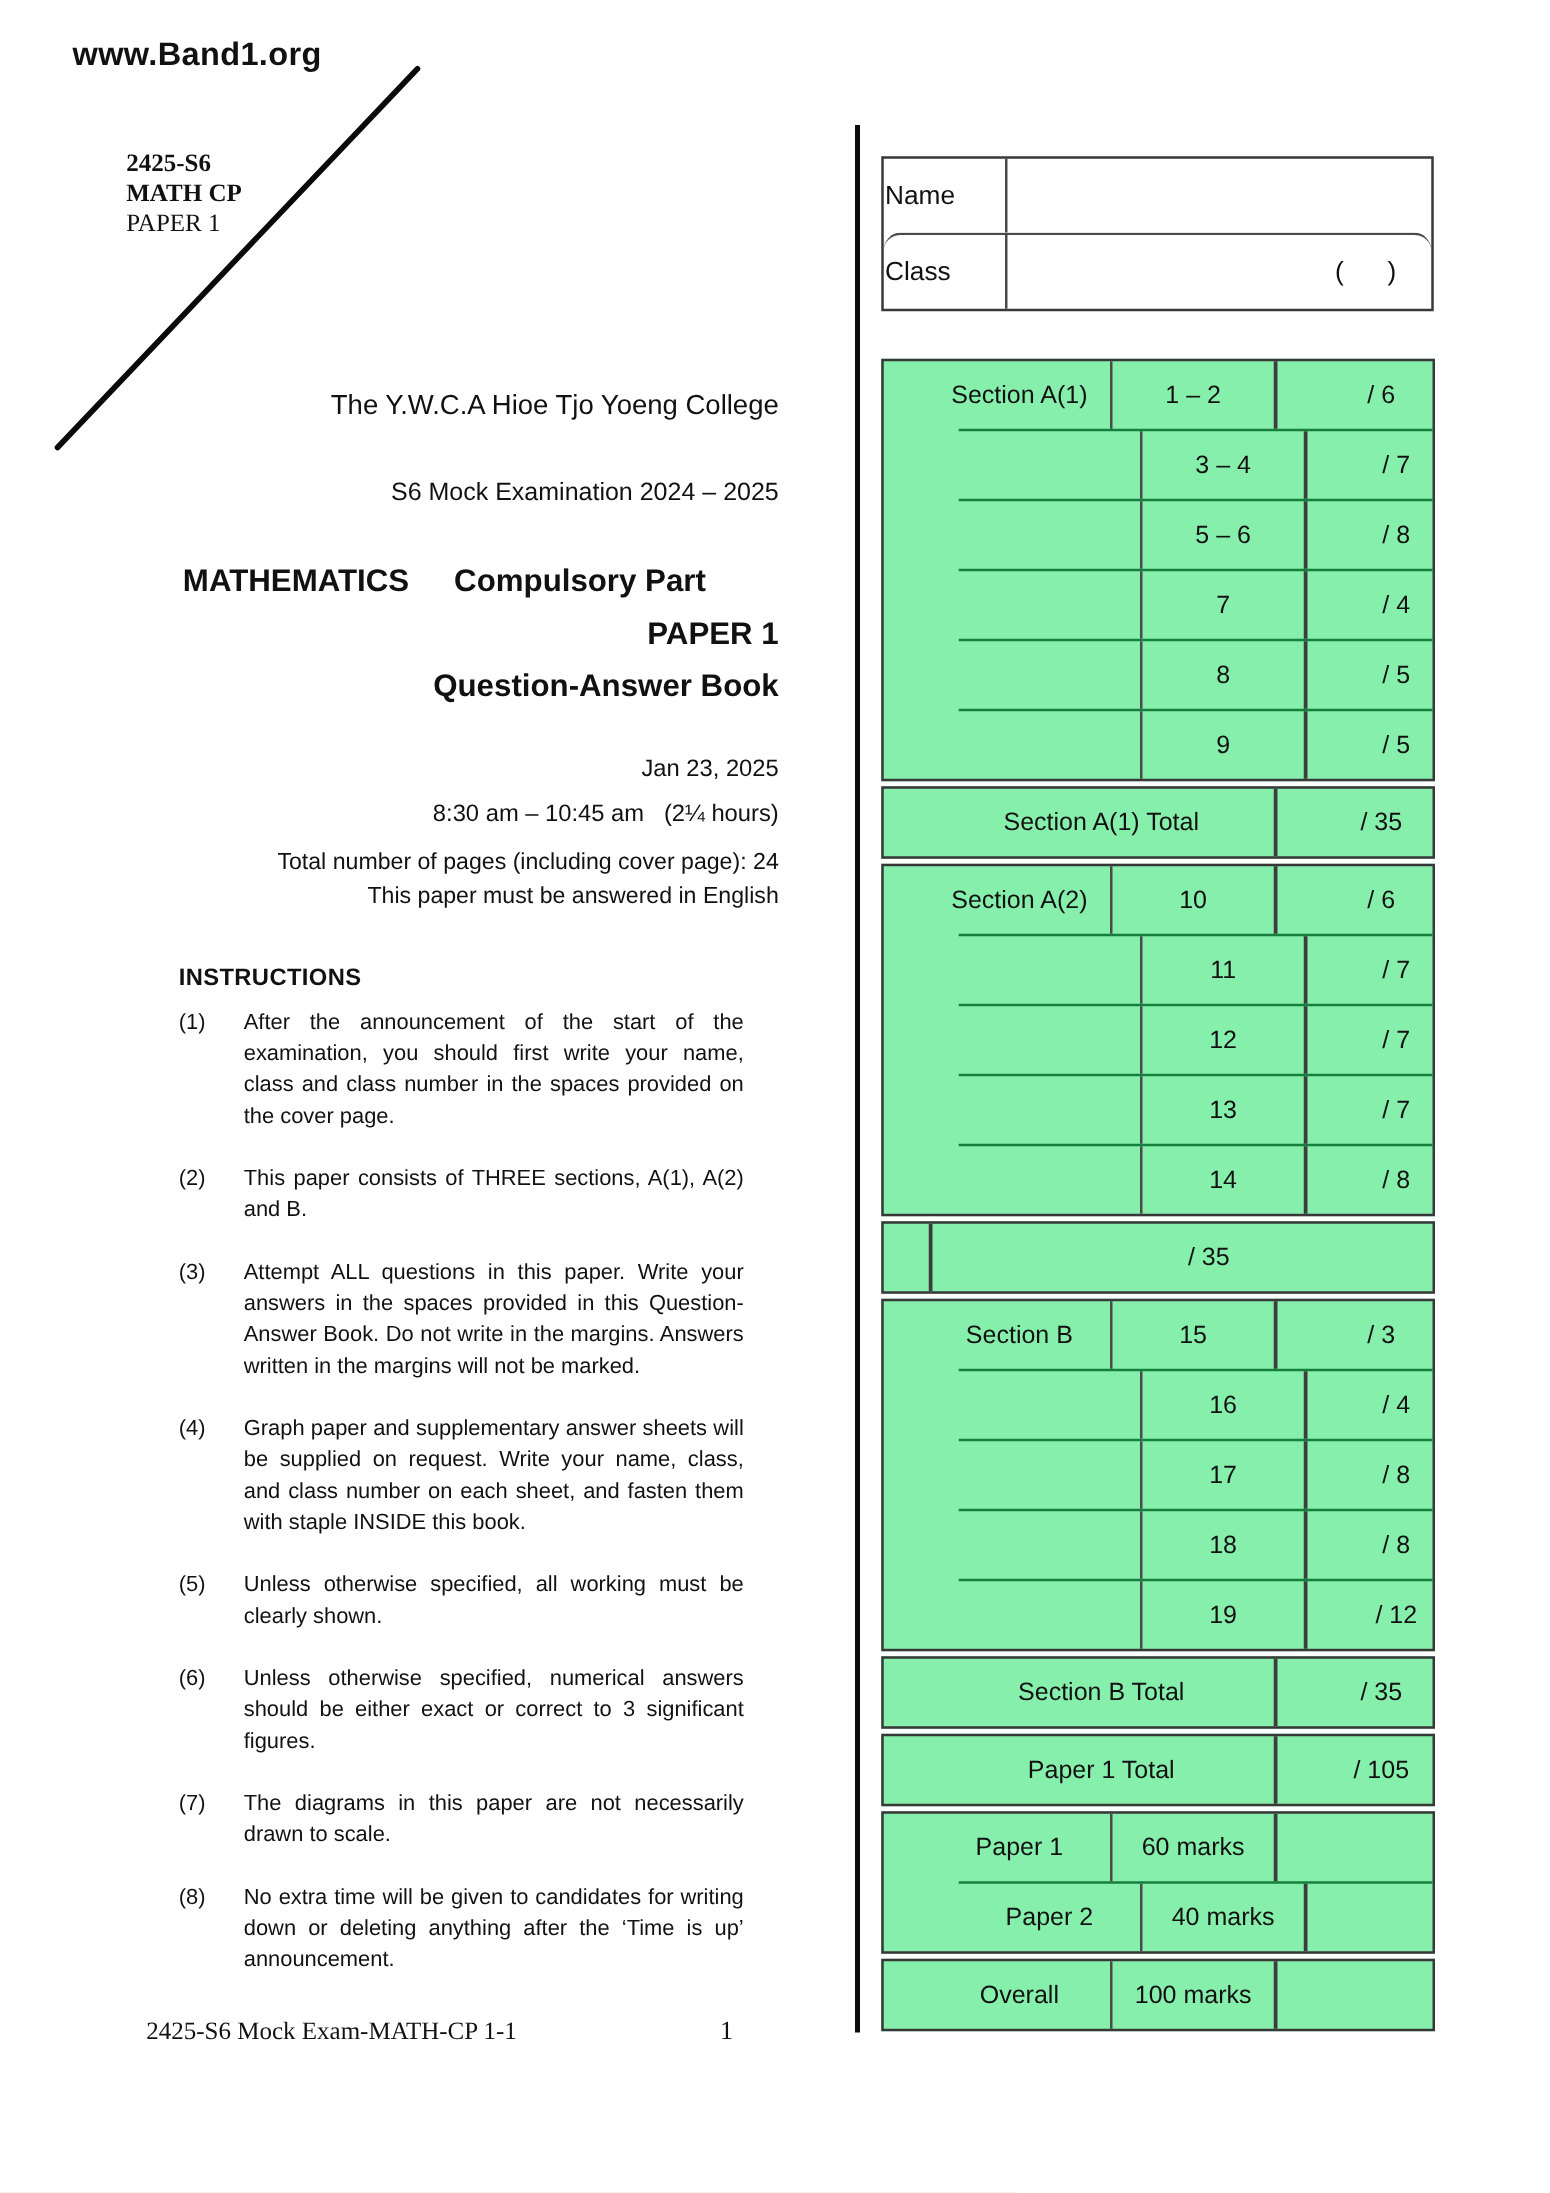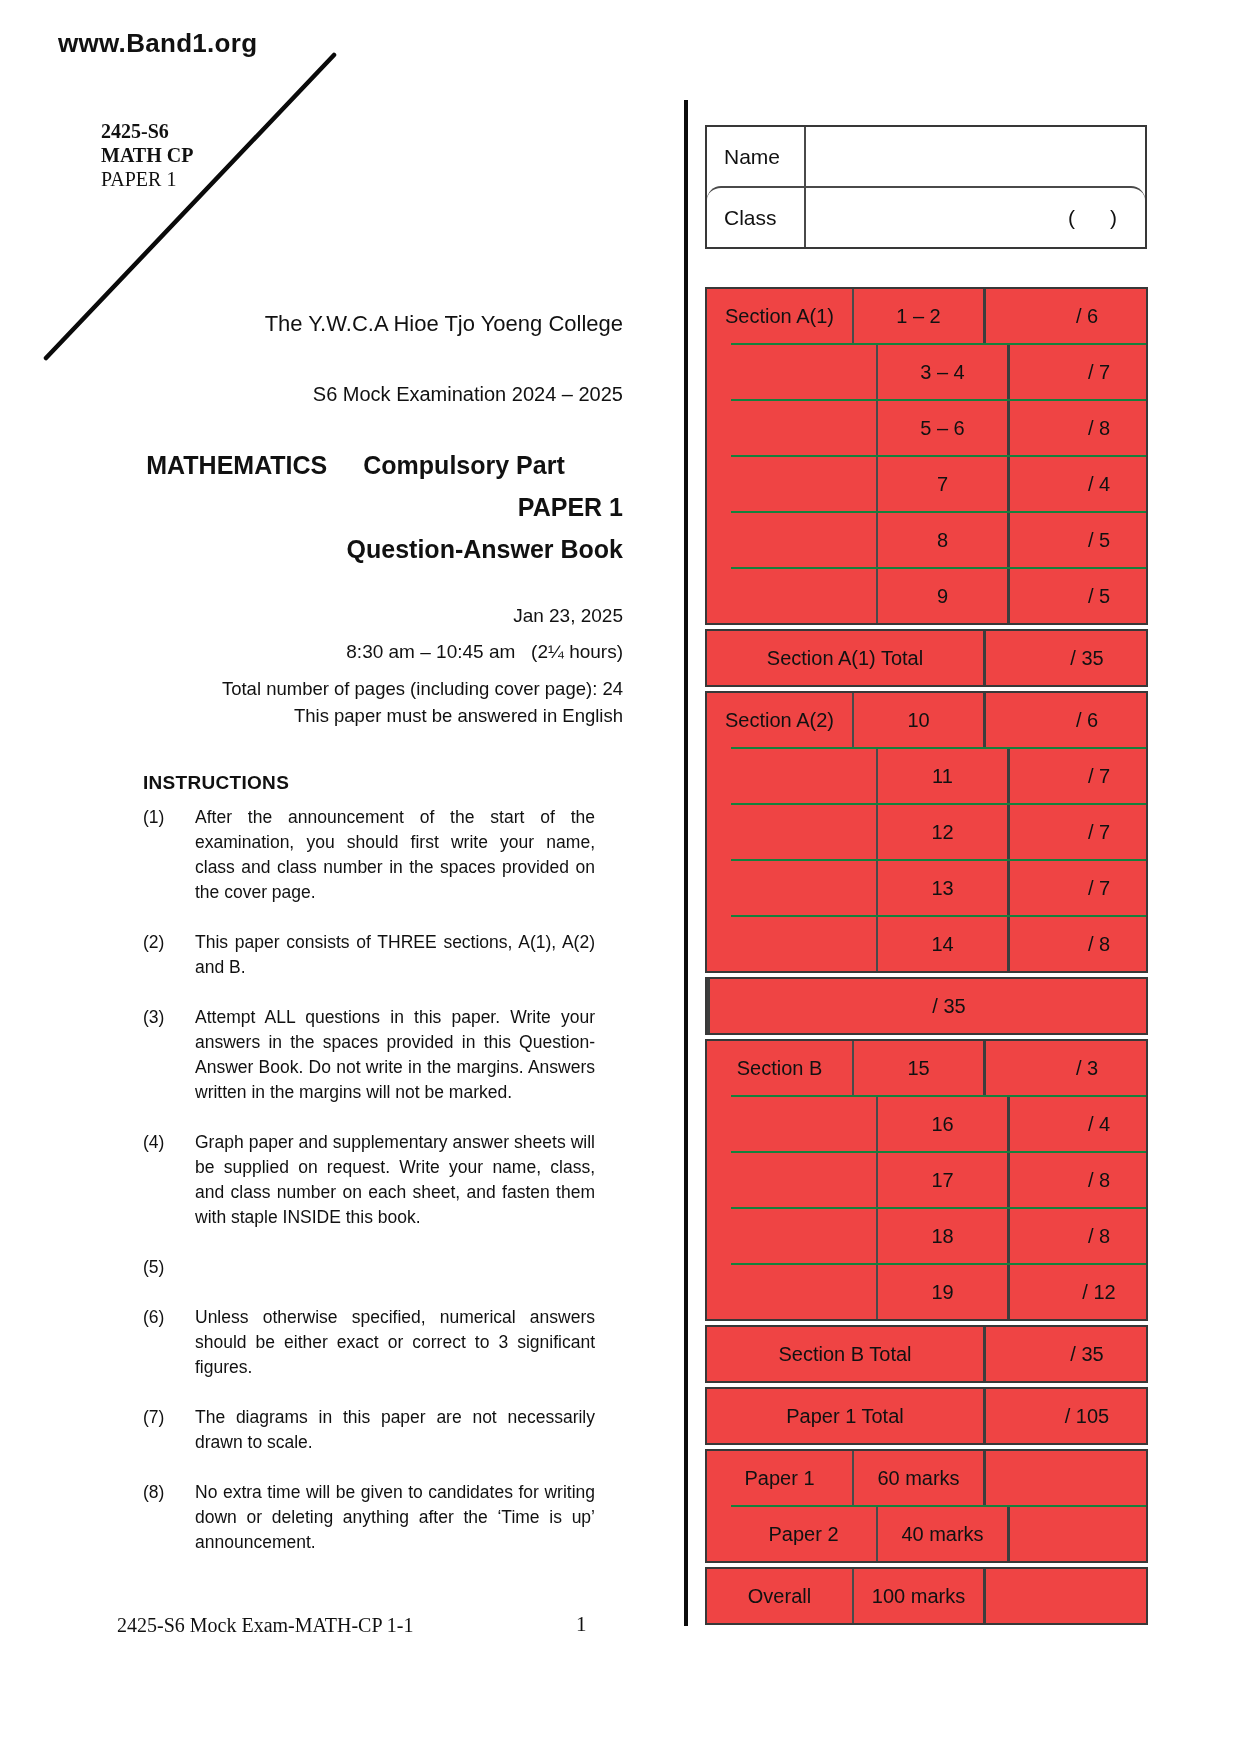--- a/index.html
+++ b/index.html
@@ -39,26 +39,26 @@
   .footer-page { position:absolute; left:576px; top:1612px; font-family:"Liberation Serif", serif; font-size:21px; }
 
   
   .vrule { position:absolute; left:684px; top:100px; width:4px; height:1526px; background:#0c0c0c; }
 
   
   .name-table { position:absolute; left:705px; top:125px; width:442px; height:124px;
     border:2px solid #383838; box-sizing:border-box; display:flex; flex-direction:column; }
   .nrow { flex:1; display:flex; }
   .nrow.second { border-top:2px solid #4a4a4a;border-radius:14px; }
-  .nlabel { width:99px; flex:none; border-right:2px solid #4a4a4a; display:flex; align-items:center; padding-left:17px; font-size:21px; box-sizing:border-box; }
+  .nlabel { width:99px; flex:none; border-right:2px solid #4a4a4a; display:flex; align-items:center; padding-left:1px; font-size:21px; box-sizing:border-box; }
   .nvalue { flex:1; display:flex; align-items:center; justify-content:flex-end; padding-right:28px; font-size:21px; white-space:pre; }
 
   
   .marks { position:absolute; left:705px; top:287px; width:443px; box-sizing:border-box; }
-  .mbox { border:2px solid #383838; margin-bottom:4px; background:#ef4444; }
+  .mbox { border:2px solid #383838; margin-bottom:4px; background:#86efac;padding-left:36px; }
   .mrow { display:flex; height:54px; }
   .mrow + .mrow { border-top:2px solid #15803d;margin-left:24px; }
   .mc1 { width:145px; flex:none; display:flex; align-items:center; justify-content:center; font-size:20px; }
   .mc2 { width:129px; flex:none; border-left:2px solid #4a4a4a; display:flex; align-items:center; justify-content:center; font-size:20px; box-sizing:content-box; }
   .mc3 { flex:1; border-left:3px solid #3d3d3d; display:flex; align-items:center; justify-content:center; padding-left:42px; font-size:20px; box-sizing:border-box; }
   .mc12 { width:276px; flex:none; display:flex; align-items:center; justify-content:center; font-size:20px; }
 </style>
 </head>
 <body>
 
@@ -102,20 +102,21 @@
     <div class="ins-item">
       <div class="ins-num">(3)</div>
       <div class="ins-text">Attempt ALL questions in this paper. Write your answers in the spaces provided in this Question-Answer Book. Do not write in the margins. Answers written in the margins will not be marked.</div>
     </div>
     <div class="ins-item">
       <div class="ins-num">(4)</div>
       <div class="ins-text">Graph paper and supplementary answer sheets will be supplied on request. Write your name, class, and class number on each sheet, and fasten them with staple INSIDE this book.</div>
     </div>
     <div class="ins-item">
       <div class="ins-num">(5)</div>
+      <div class="ins-text">Unless otherwise specified, all working must be clearly shown.</div>
     </div>
     <div class="ins-item">
       <div class="ins-num">(6)</div>
       <div class="ins-text">Unless otherwise specified, numerical answers should be either exact or correct to 3 significant figures.</div>
     </div>
     <div class="ins-item">
       <div class="ins-num">(7)</div>
       <div class="ins-text">The diagrams in this paper are not necessarily drawn to scale.</div>
     </div>
     <div class="ins-item">

